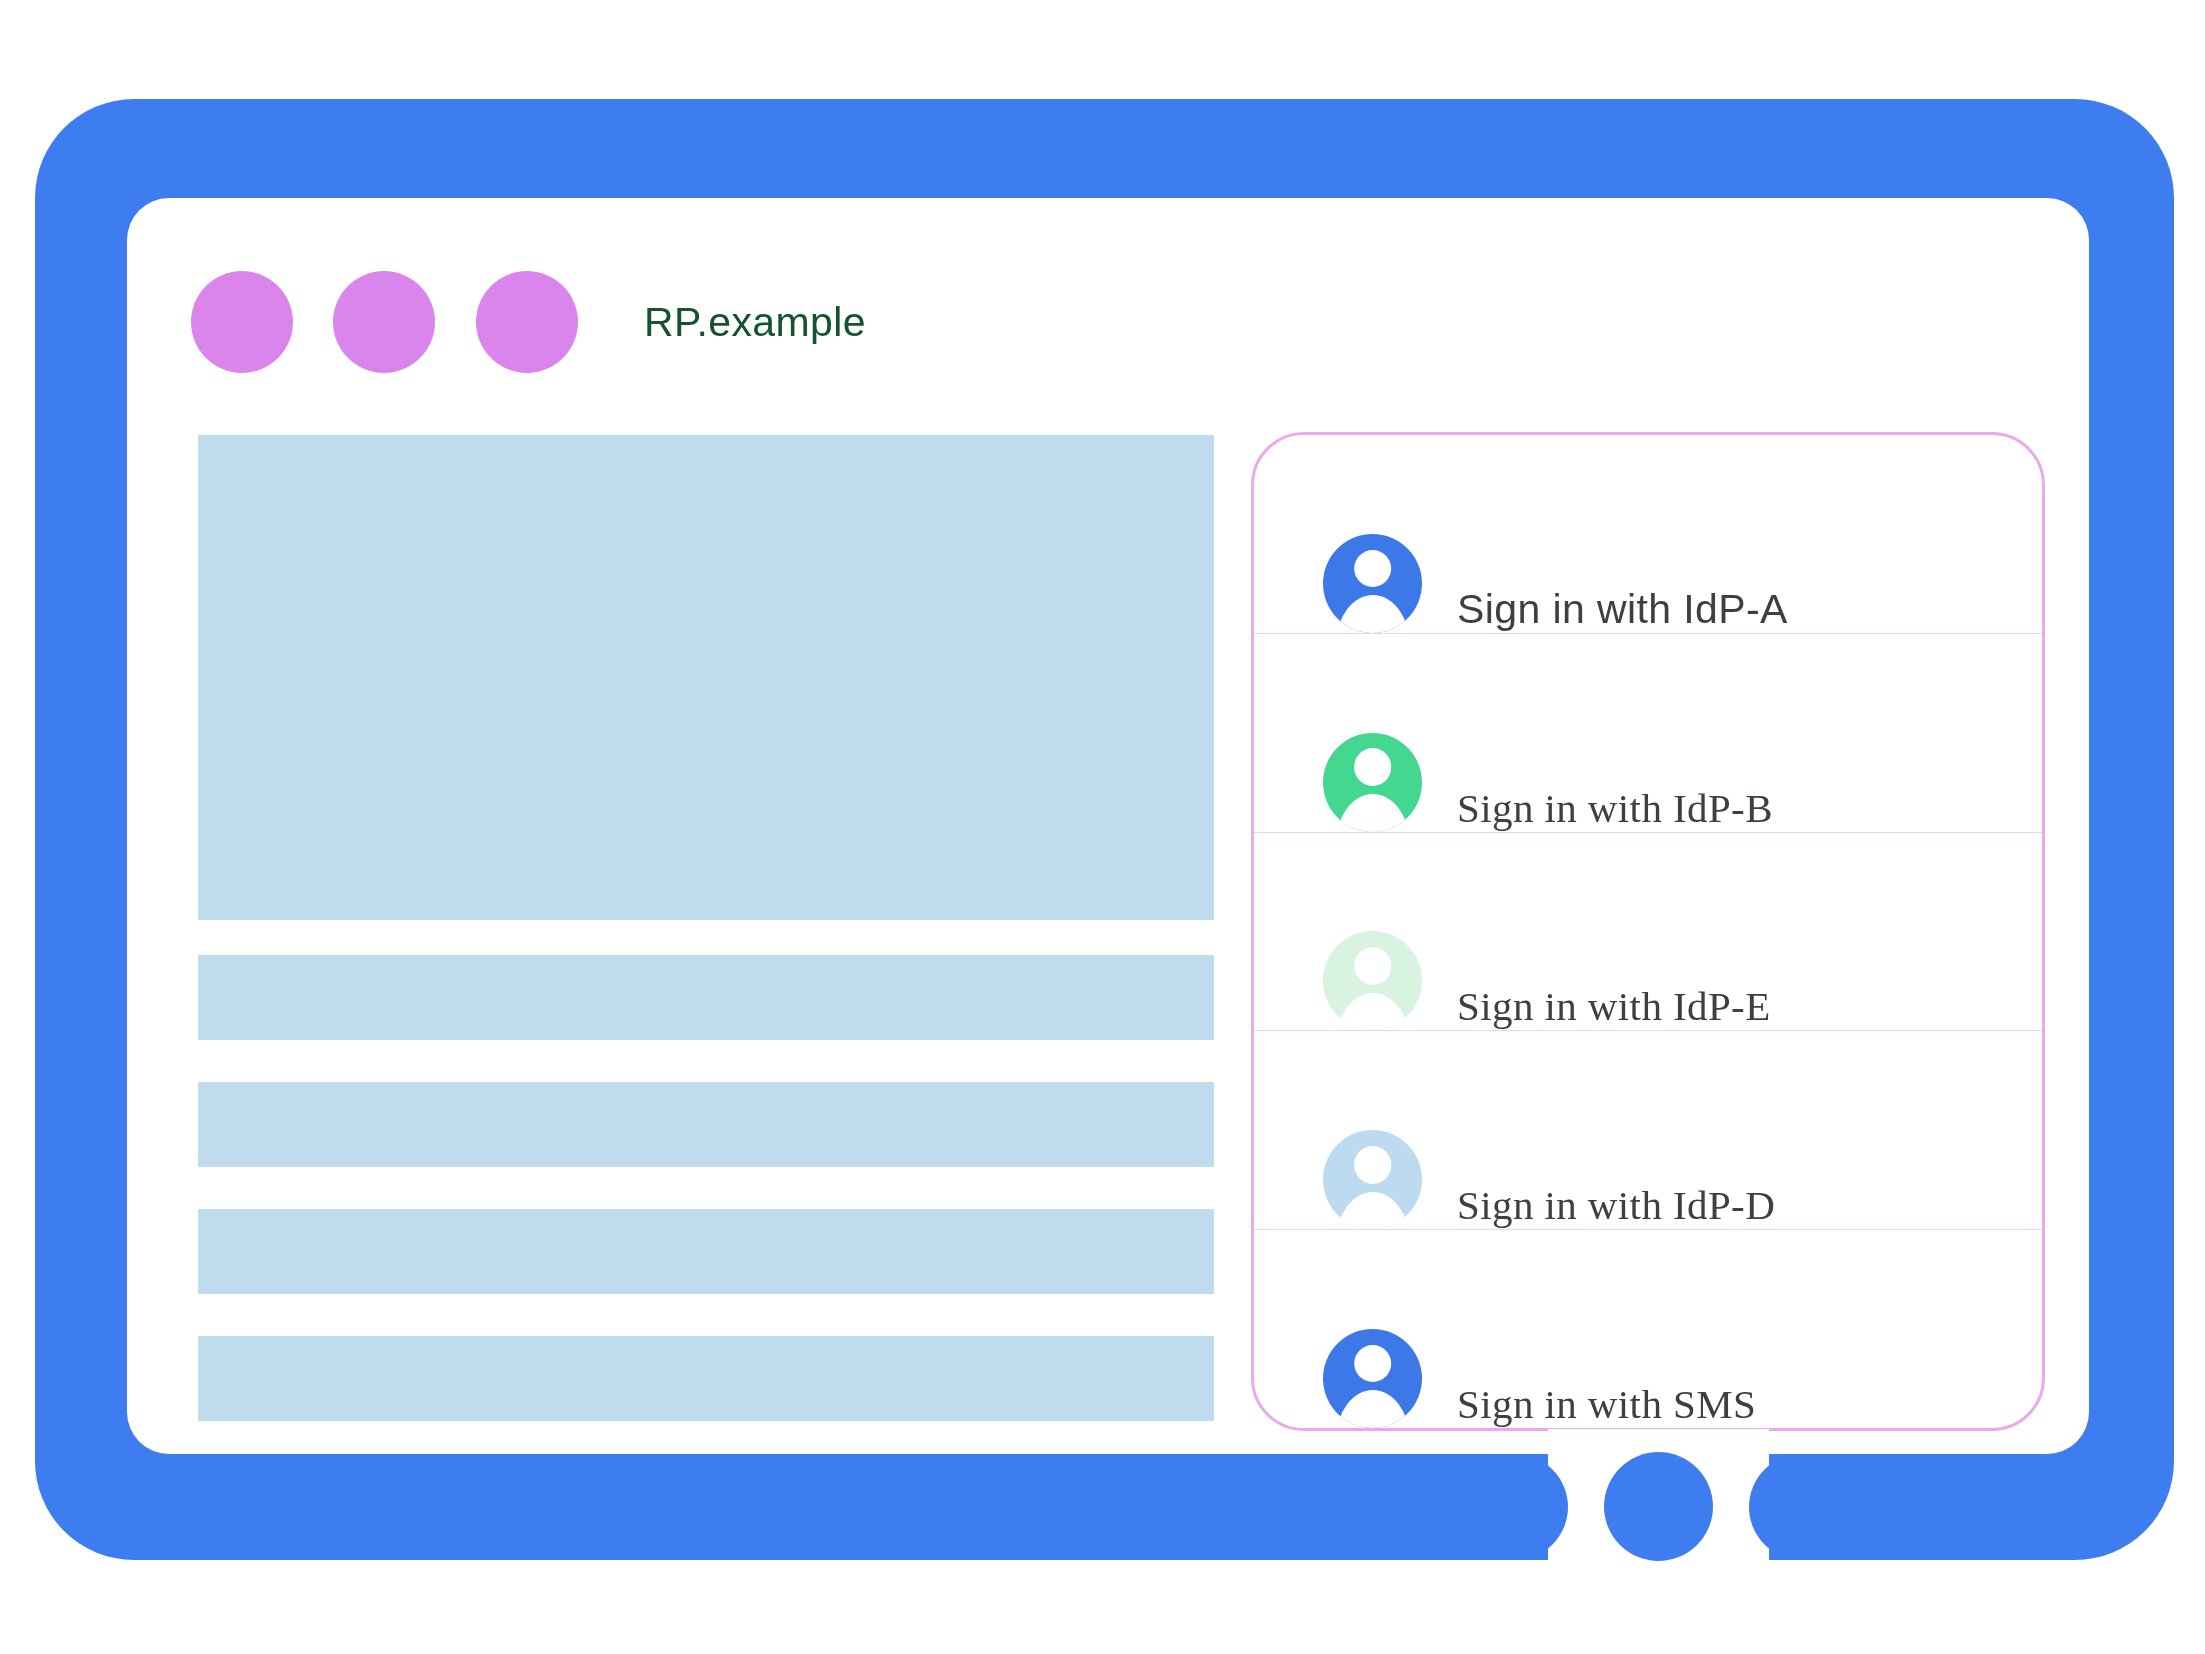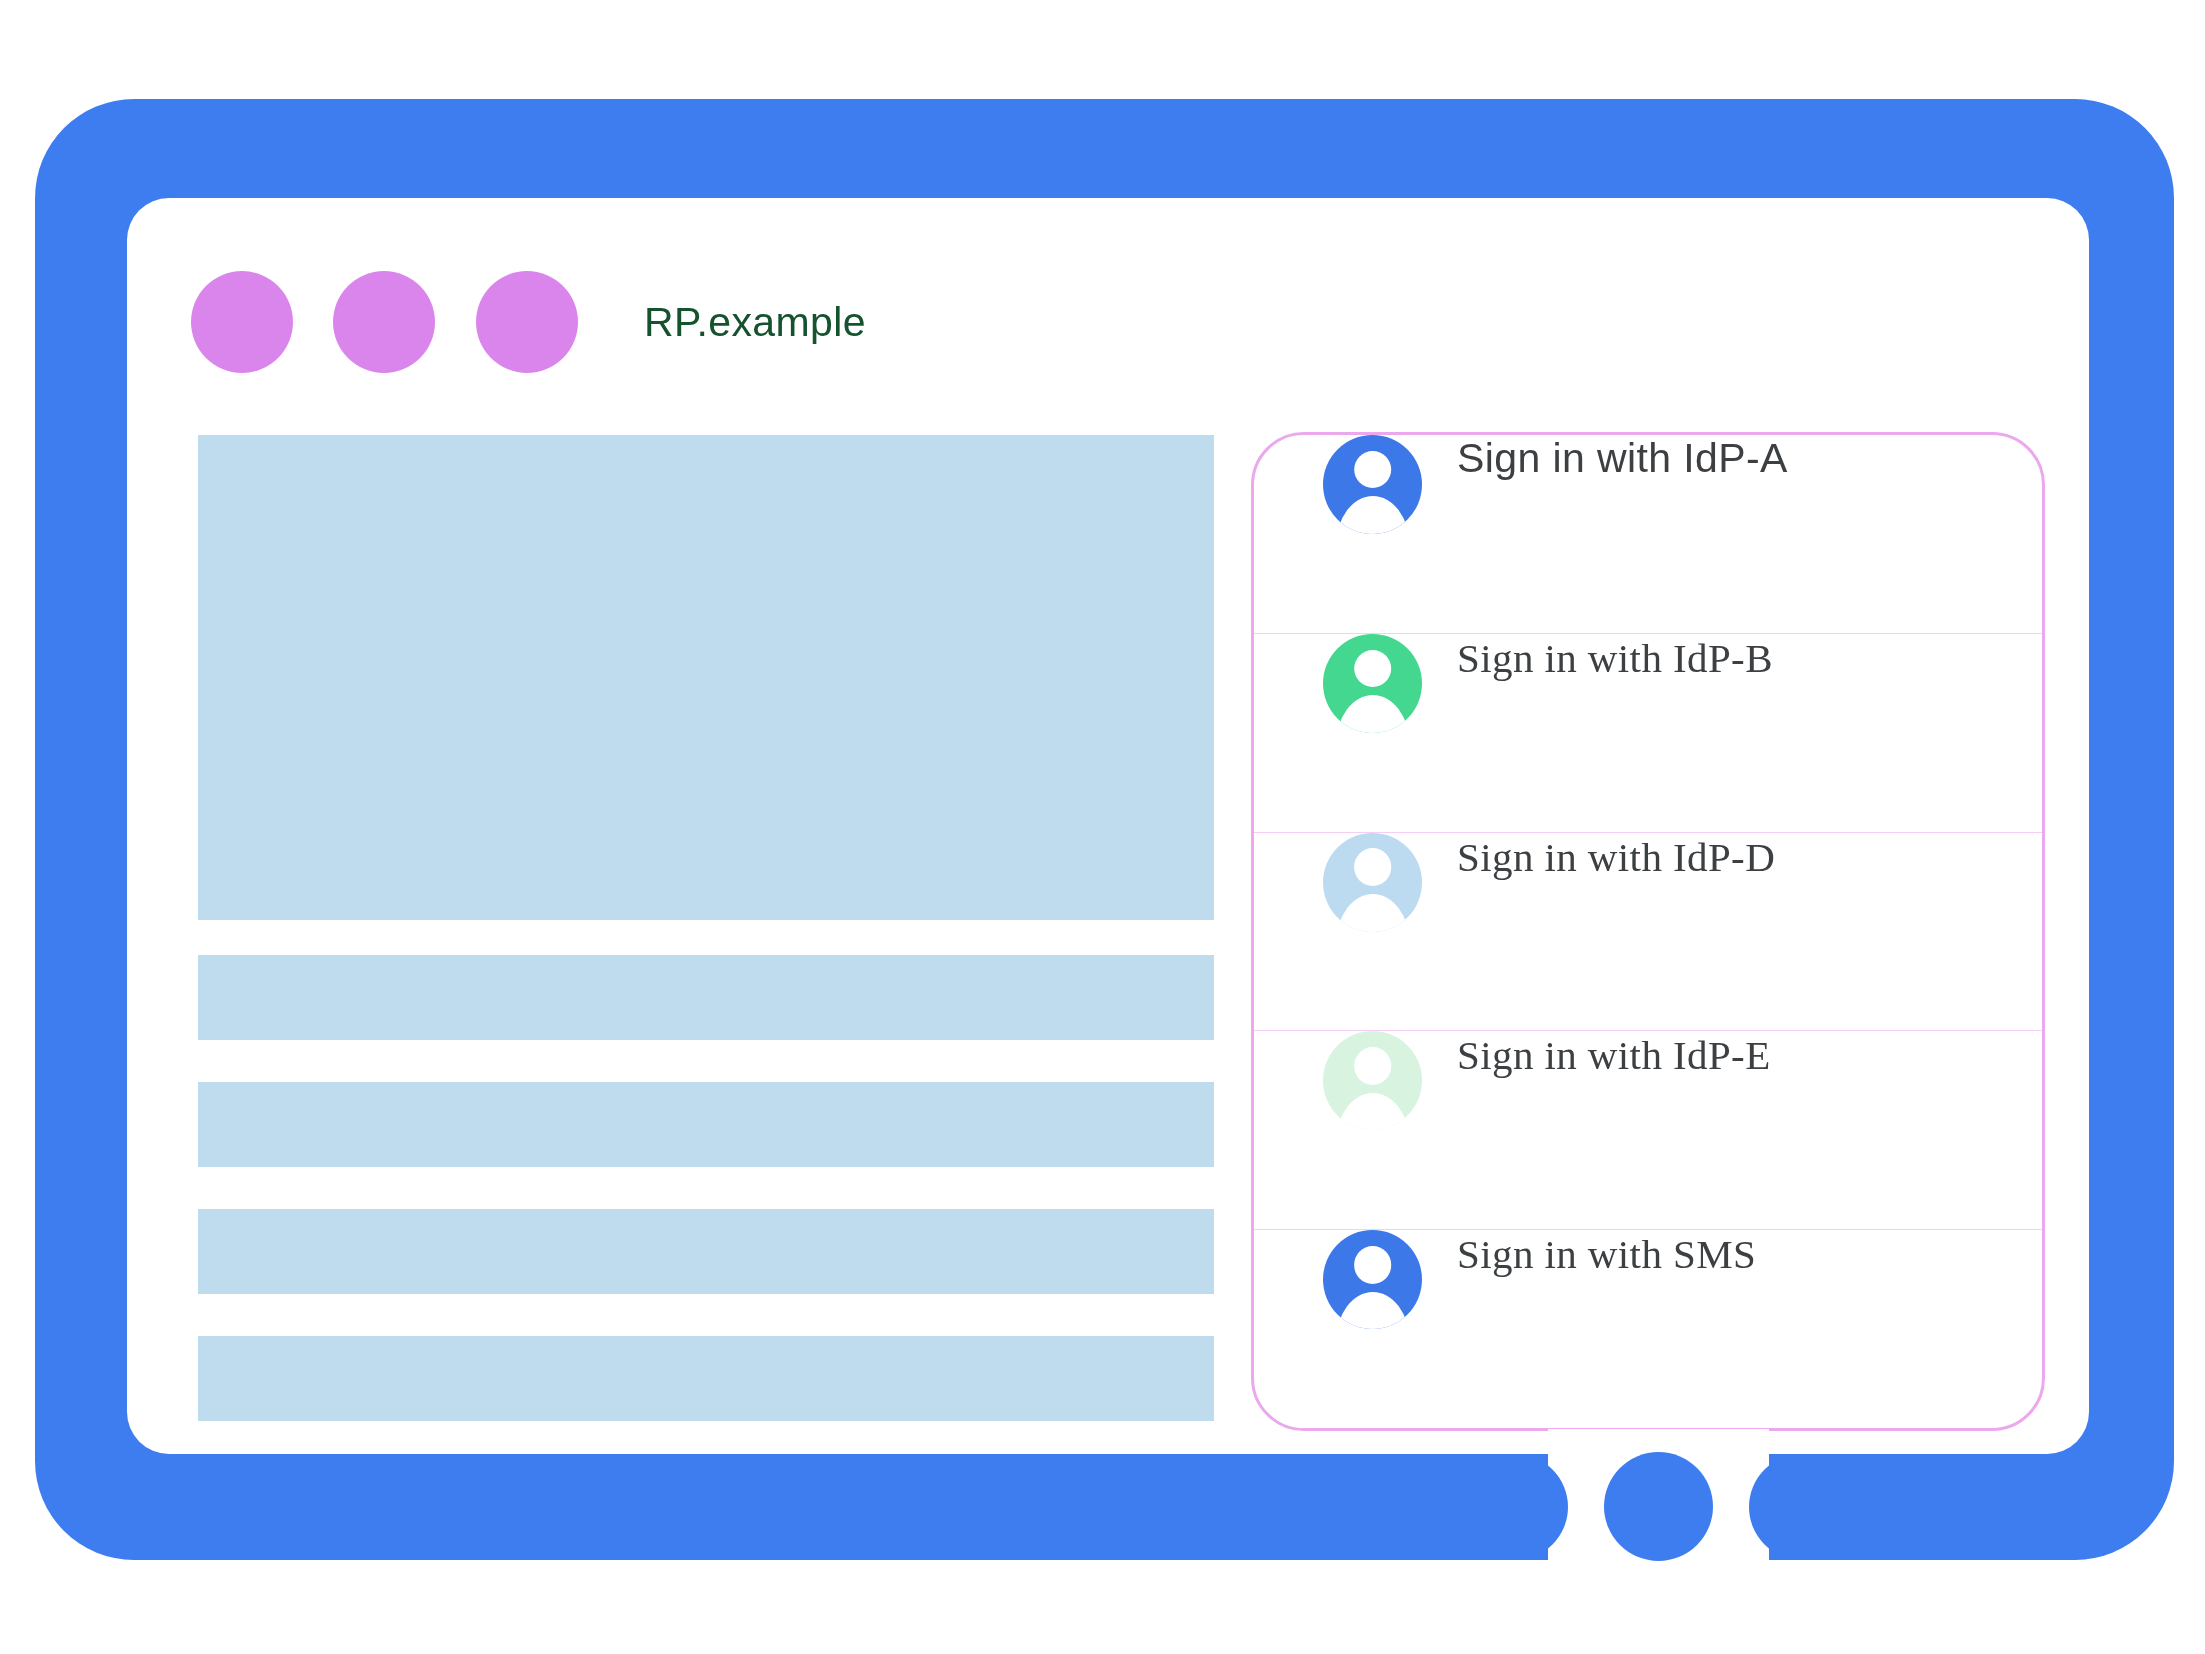--- a/index.html
+++ b/index.html
@@ -67,21 +67,21 @@
     border: 3.5px solid #EBA8ED;
     border-radius: 53px;
     z-index: 4;
     display: flex;
     flex-direction: column;
     overflow: hidden;
   }
   .signin-option {
     flex: 1 1 0;
     display: flex;
-    align-items: flex-start;
+    align-items: flex-end;
     padding-left: 69px;
     gap: 35px;
     cursor: pointer;
   }
   .signin-option + .signin-option {
     border-top: 1.8px solid #F4CEF5;
     font-family: Liberation Serif, serif;
   }
   .avatar {
     width: 99px; height: 99px;
@@ -167,33 +167,33 @@
   <div class="signin-option">
     <span class="avatar" style="background-color: rgb(67, 215, 143);">
       <span class="avatar-head"></span>
       <span class="avatar-body"></span>
     </span>
     <span class="signin-label">Sign in with IdP-B</span>
   </div>
 
 
   <div class="signin-option">
+    <span class="avatar" style="background-color: rgb(216, 243, 224);">
+      <span class="avatar-head"></span>
+      <span class="avatar-body"></span>
+    </span>
+    <span class="signin-label">Sign in with IdP-E</span>
+  </div>
+
+  <div class="signin-option">
     <span class="avatar" style="background-color: rgb(189, 219, 240);">
       <span class="avatar-head"></span>
       <span class="avatar-body"></span>
     </span>
     <span class="signin-label">Sign in with IdP-D</span>
-  </div>
-
-  <div class="signin-option">
-    <span class="avatar" style="background-color: rgb(216, 243, 224);">
-      <span class="avatar-head"></span>
-      <span class="avatar-body"></span>
-    </span>
-    <span class="signin-label">Sign in with IdP-E</span>
   </div>
 
 
   <div class="signin-option">
     <span class="avatar" style="background-color: rgb(61, 120, 232);">
       <span class="avatar-head"></span>
       <span class="avatar-body"></span>
     </span>
     <span class="signin-label">Sign in with SMS</span>
   </div>

